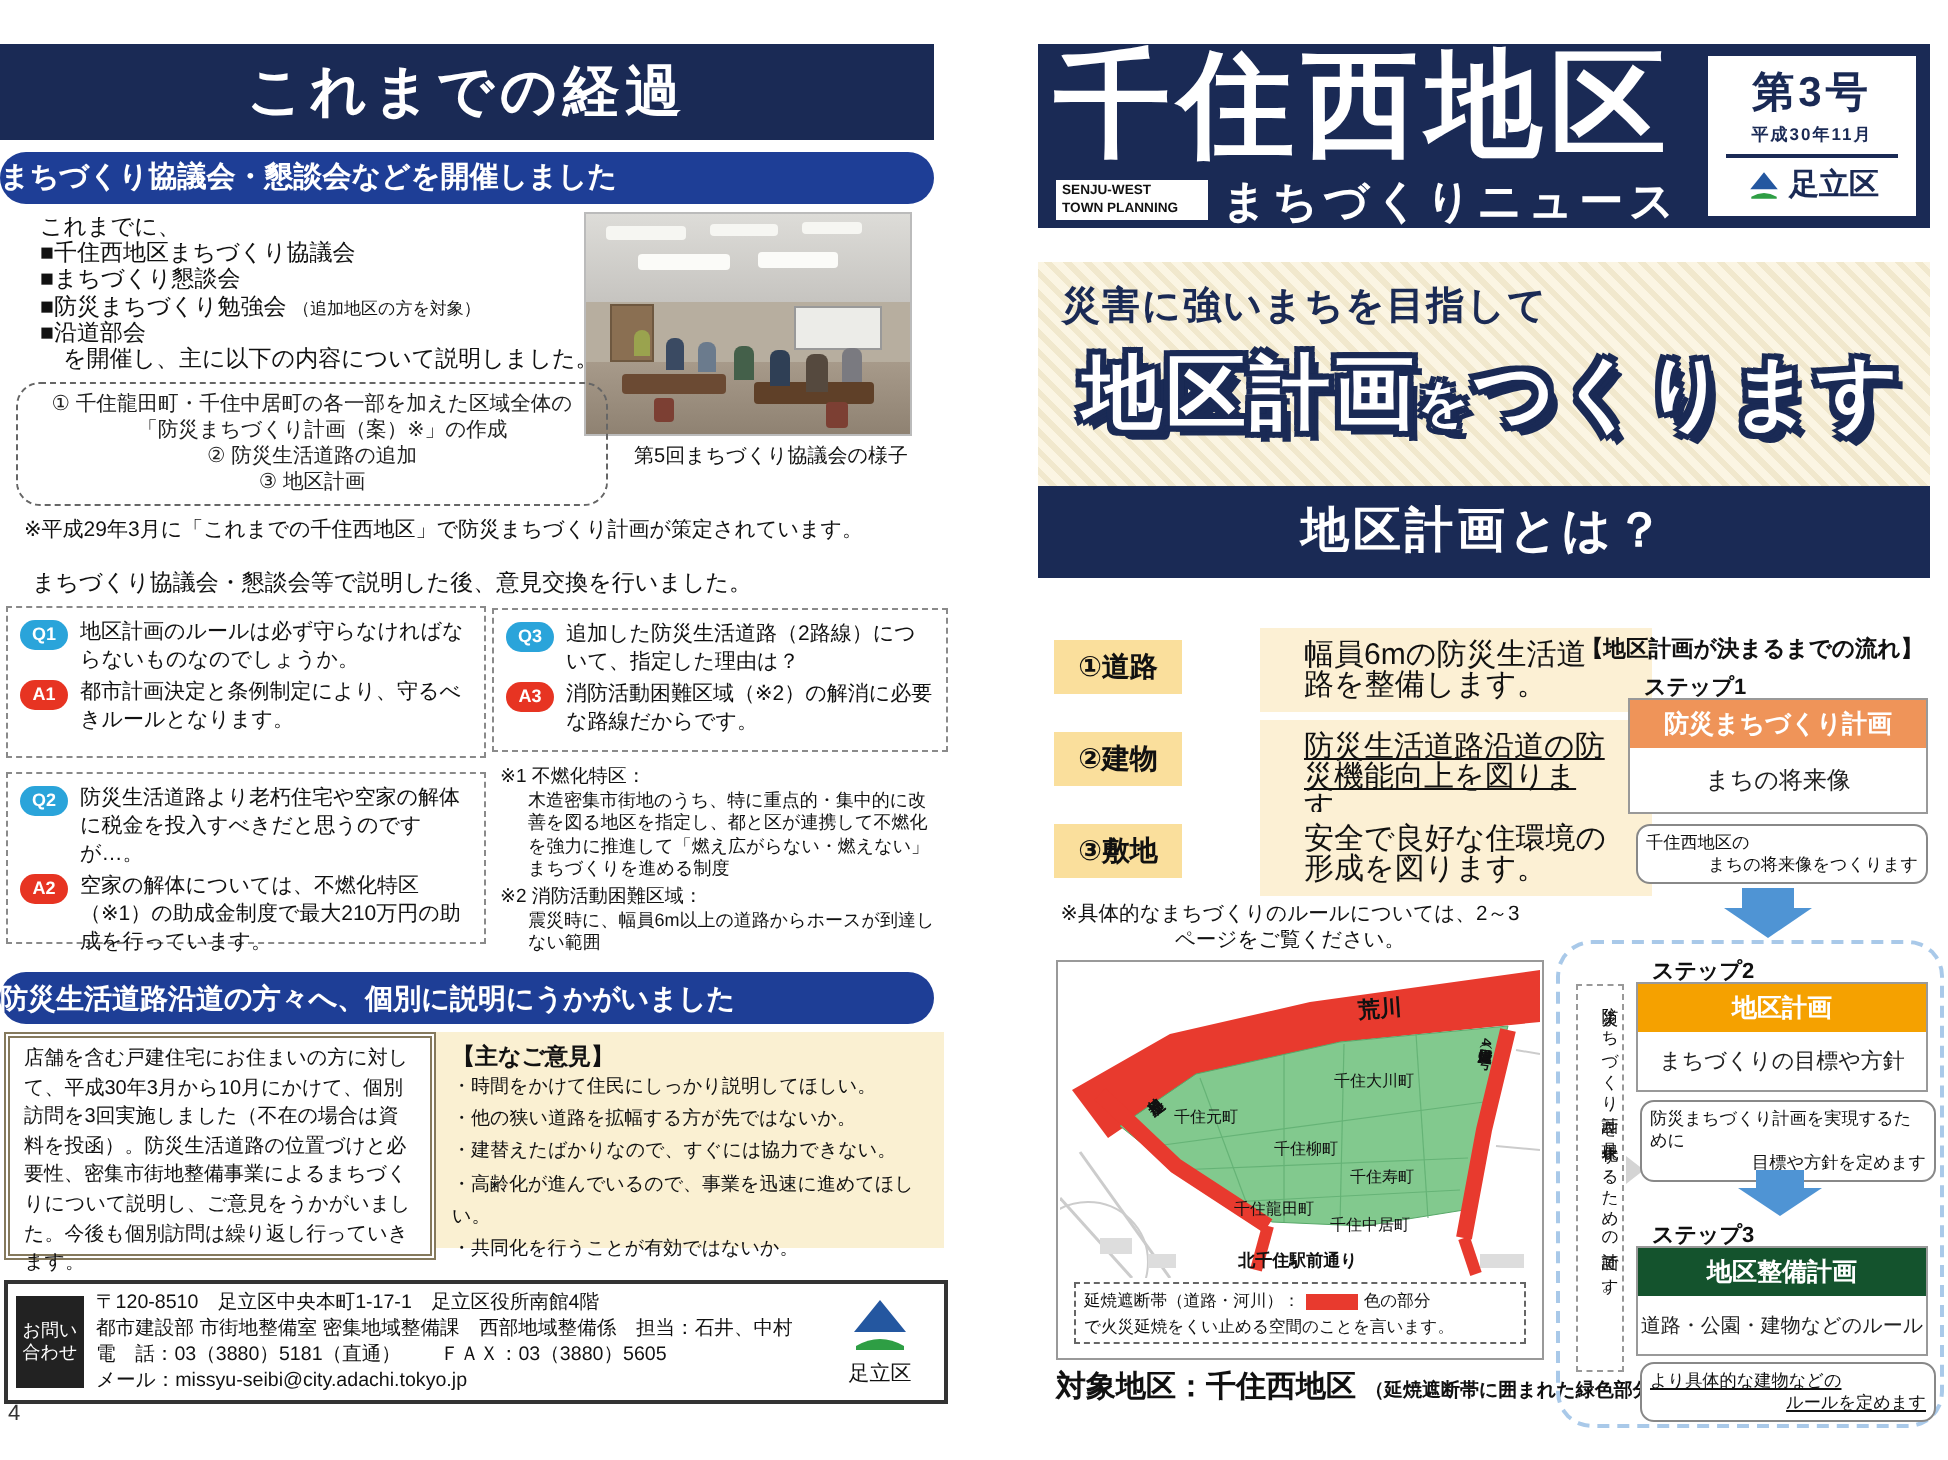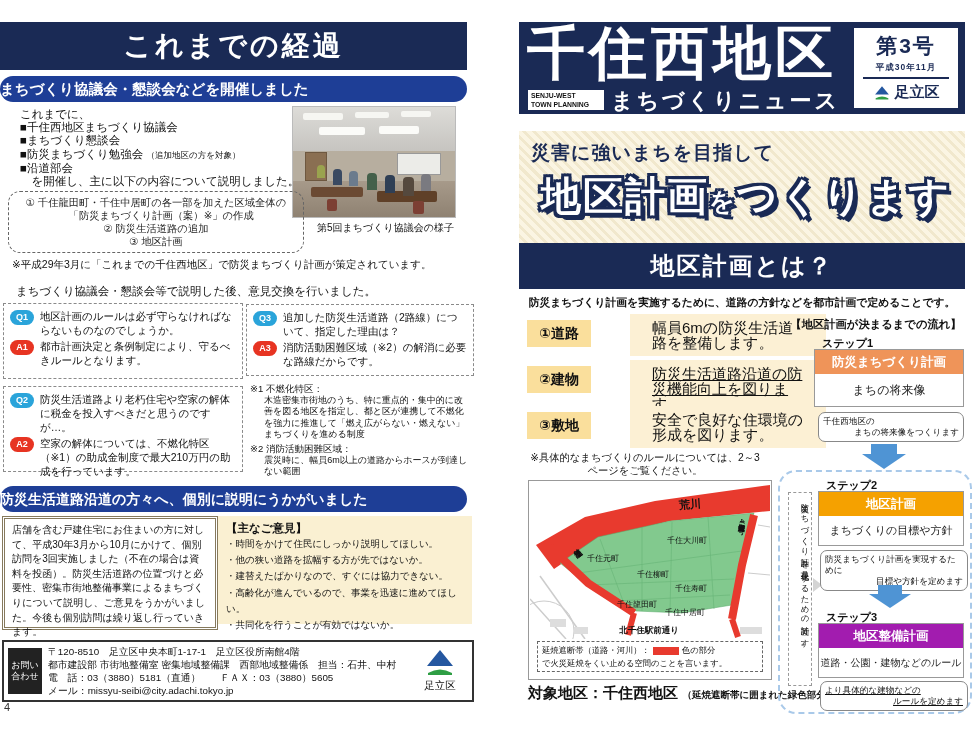--- a/index.html
+++ b/index.html
@@ -220,21 +220,20 @@
     <div style="position:absolute;left:12px;top:9px;color:#1a2a55;font-weight:900;font-size:19px;letter-spacing:1px;">災害に強いまちを目指して</div>
     <div class="hero-title" style="position:absolute;left:22px;top:38px;font-size:40px;">
       <span>地区計画</span><span style="font-size:25px;">を</span><span>つくります</span>
     </div>
   </div>
 
   <div class="abs navy-banner" style="left:519px;top:243px;width:446px;height:46px;font-size:24px;line-height:46px;letter-spacing:2px;">
     <span>地区計画とは？</span>
   </div>
 
-  <div class="abs" style="left:519px;top:296px;width:446px;text-align:center;font-size:10.8px;font-weight:bold;color:#111;">防災まちづくり計画を実施するために、道路の方針などを都市計画で定めることです。</div>
 
   <div class="abs point-label" style="left:527px;top:320px;width:64px;height:27px;line-height:27px;">①道路</div>
   <div class="abs point-text" style="left:597px;top:314px;width:152px;min-height:28px;">幅員6mの防災生活道路を整備します。</div>
   <div class="abs point-label" style="left:527px;top:366px;width:64px;height:27px;line-height:27px;">②建物</div>
   <div class="abs point-text" style="left:597px;top:360px;width:152px;min-height:28px;text-decoration:underline;">防災生活道路沿道の防災機能向上を図ります。</div>
   <div class="abs point-label" style="left:527px;top:412px;width:64px;height:27px;line-height:27px;">③敷地</div>
   <div class="abs point-text" style="left:597px;top:406px;width:152px;min-height:28px;">安全で良好な住環境の形成を図ります。</div>
 
   <div class="abs" style="left:520px;top:452px;width:250px;text-align:center;font-size:10.3px;line-height:12.5px;color:#111;">
     <div>※具体的なまちづくりのルールについては、2～3</div>
@@ -313,21 +312,21 @@
     </div>
     <div class="flow-note" style="position:absolute;left:40px;top:78px;width:138px;">
       <div>防災まちづくり計画を実現するために</div>
       <div style="text-align:right;">目標や方針を定めます</div>
     </div>
     <div class="arrow-stem" style="position:absolute;left:98px;top:113px;width:24px;height:9px;"></div>
     <div class="arrow-head" style="position:absolute;left:89px;top:122px;border-left-width:21px;border-right-width:21px;border-top-width:14px;"></div>
 
     <div class="step-label" style="position:absolute;left:46px;top:138px;">ステップ3</div>
     <div class="flow-box" style="position:absolute;left:38px;top:151px;width:144px;">
-      <div class="flow-head" style="background:#a21caf;">地区整備計画</div>
+      <div class="flow-head" style="background:#14532d;">地区整備計画</div>
       <div class="flow-body" style="height:29px;font-size:10px;">道路・公園・建物などのルール</div>
     </div>
     <div class="flow-note" style="position:absolute;left:40px;top:209px;width:138px;text-decoration:underline;">
       <div>より具体的な建物などの</div>
       <div style="text-align:right;">ルールを定めます</div>
     </div>
   </div>
 
 </div>
 

